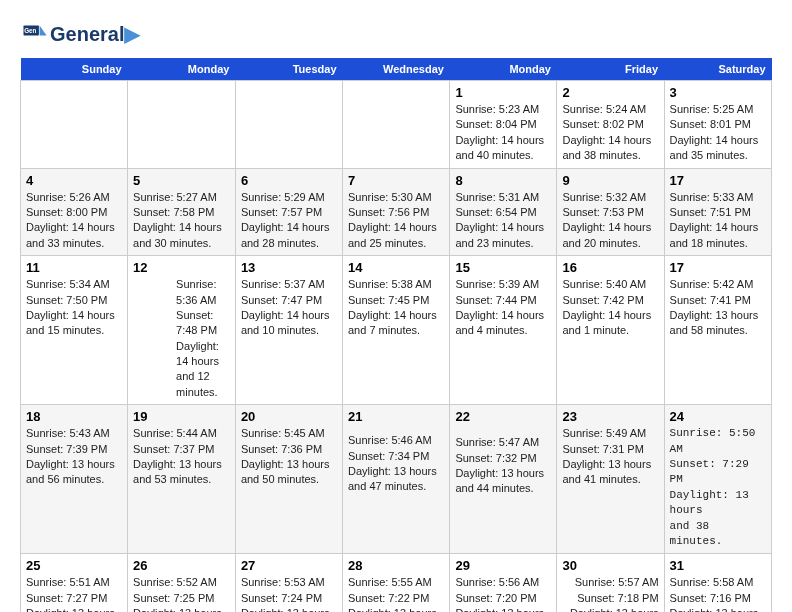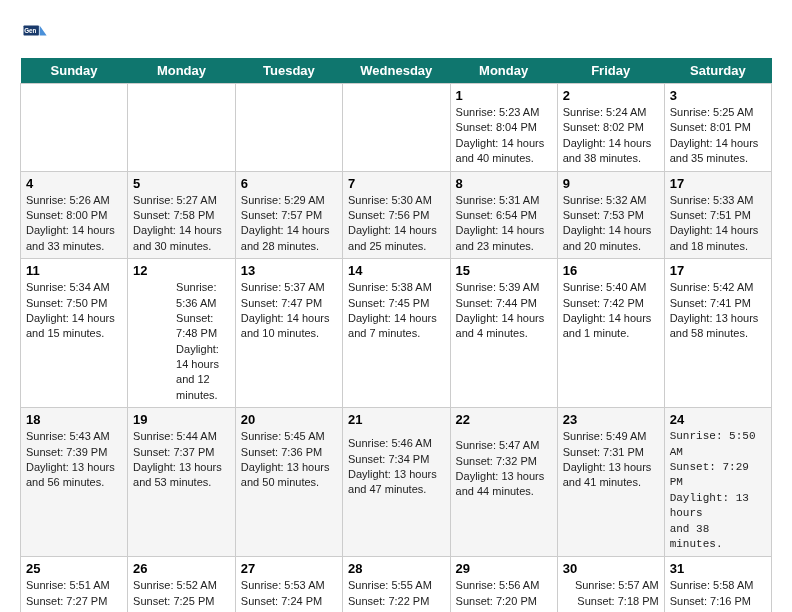--- a/index.html
+++ b/index.html
@@ -37,25 +37,25 @@
       font-size: 16px;
       font-weight: normal;
       color: #444;
     }
     table {
       width: 100%;
       border-collapse: collapse;
       font-size: 11px;
     }
     thead tr th {
-      background-color: #0f766e;
+      background-color: #1d4ed8;
       color: #fff;
       padding: 5px 6px;
-      text-align: center;
-      font-size: 13px;
+      text-align: right;
+      font-size: 11px;
       font-weight: bold;
     }
     tbody tr td {
       border: 1px solid #ccc;
       vertical-align: top;
       padding: 4px 5px;
       height: 80px;
       width: 108px;
       background: #fff;
     }
@@ -81,20 +81,21 @@
 
 <div class="header">
   <div class="logo">
     <svg class="logo-icon" viewBox="0 0 40 40">
       <rect x="0" y="0" width="40" height="40" fill="white"></rect>
       <polygon points="28,8 38,22 28,22" fill="#4a90d9"></polygon>
       <rect x="5" y="8" width="22" height="14" rx="1" fill="#1a3a6b"></rect>
       <text x="6" y="19" font-size="9" fill="white" font-family="Arial" font-weight="bold">Gen</text>
     </svg>
     <div>
+      <div style="font-size:20px;font-weight:bold;color:#1a3a6b;line-height:1.1;">General<span style="color:#4a90d9">▶</span></div>
     </div>
   </div>
   <div class="title-block">
     <h1></h1>
     <h2></h2>
   </div>
 </div>
 
 <table>
   <thead>

